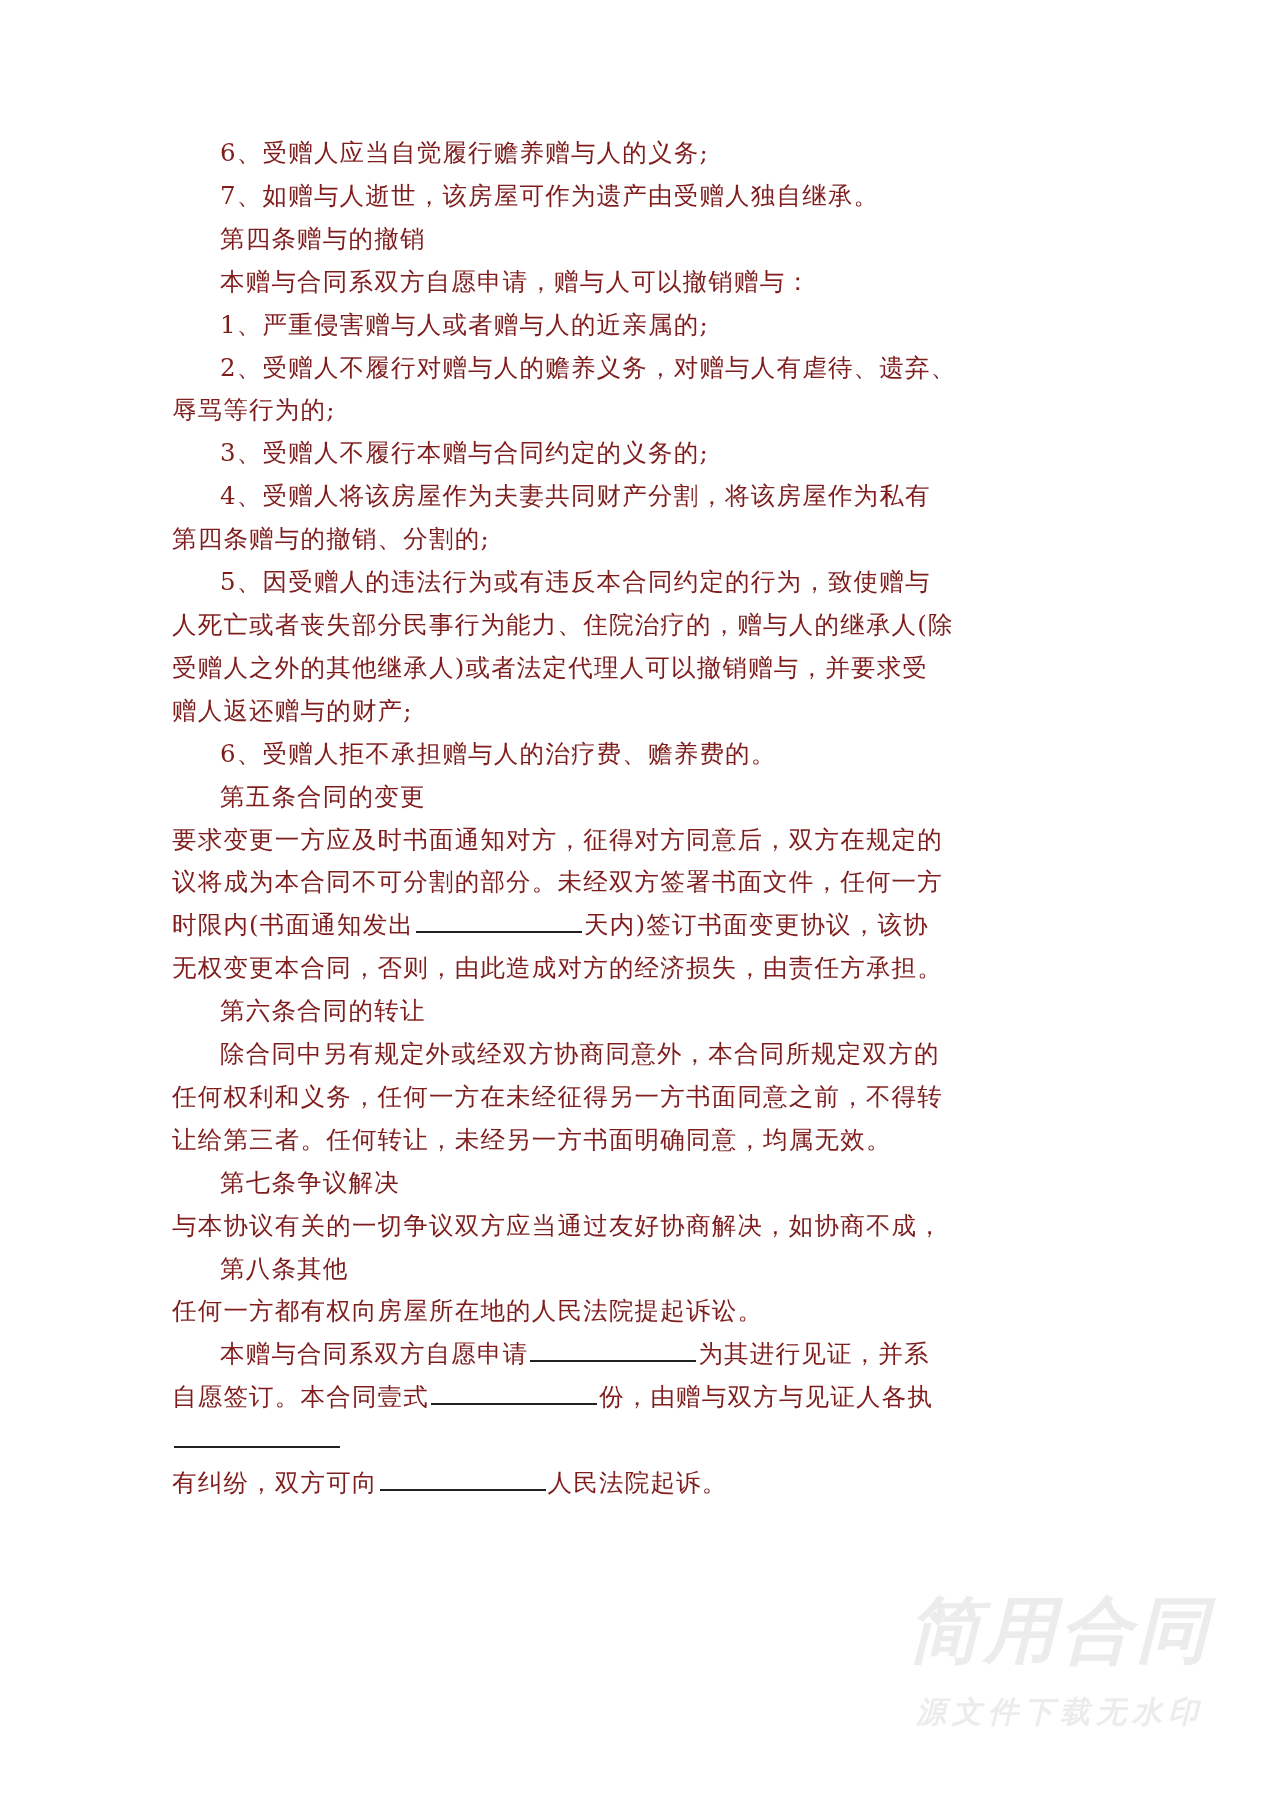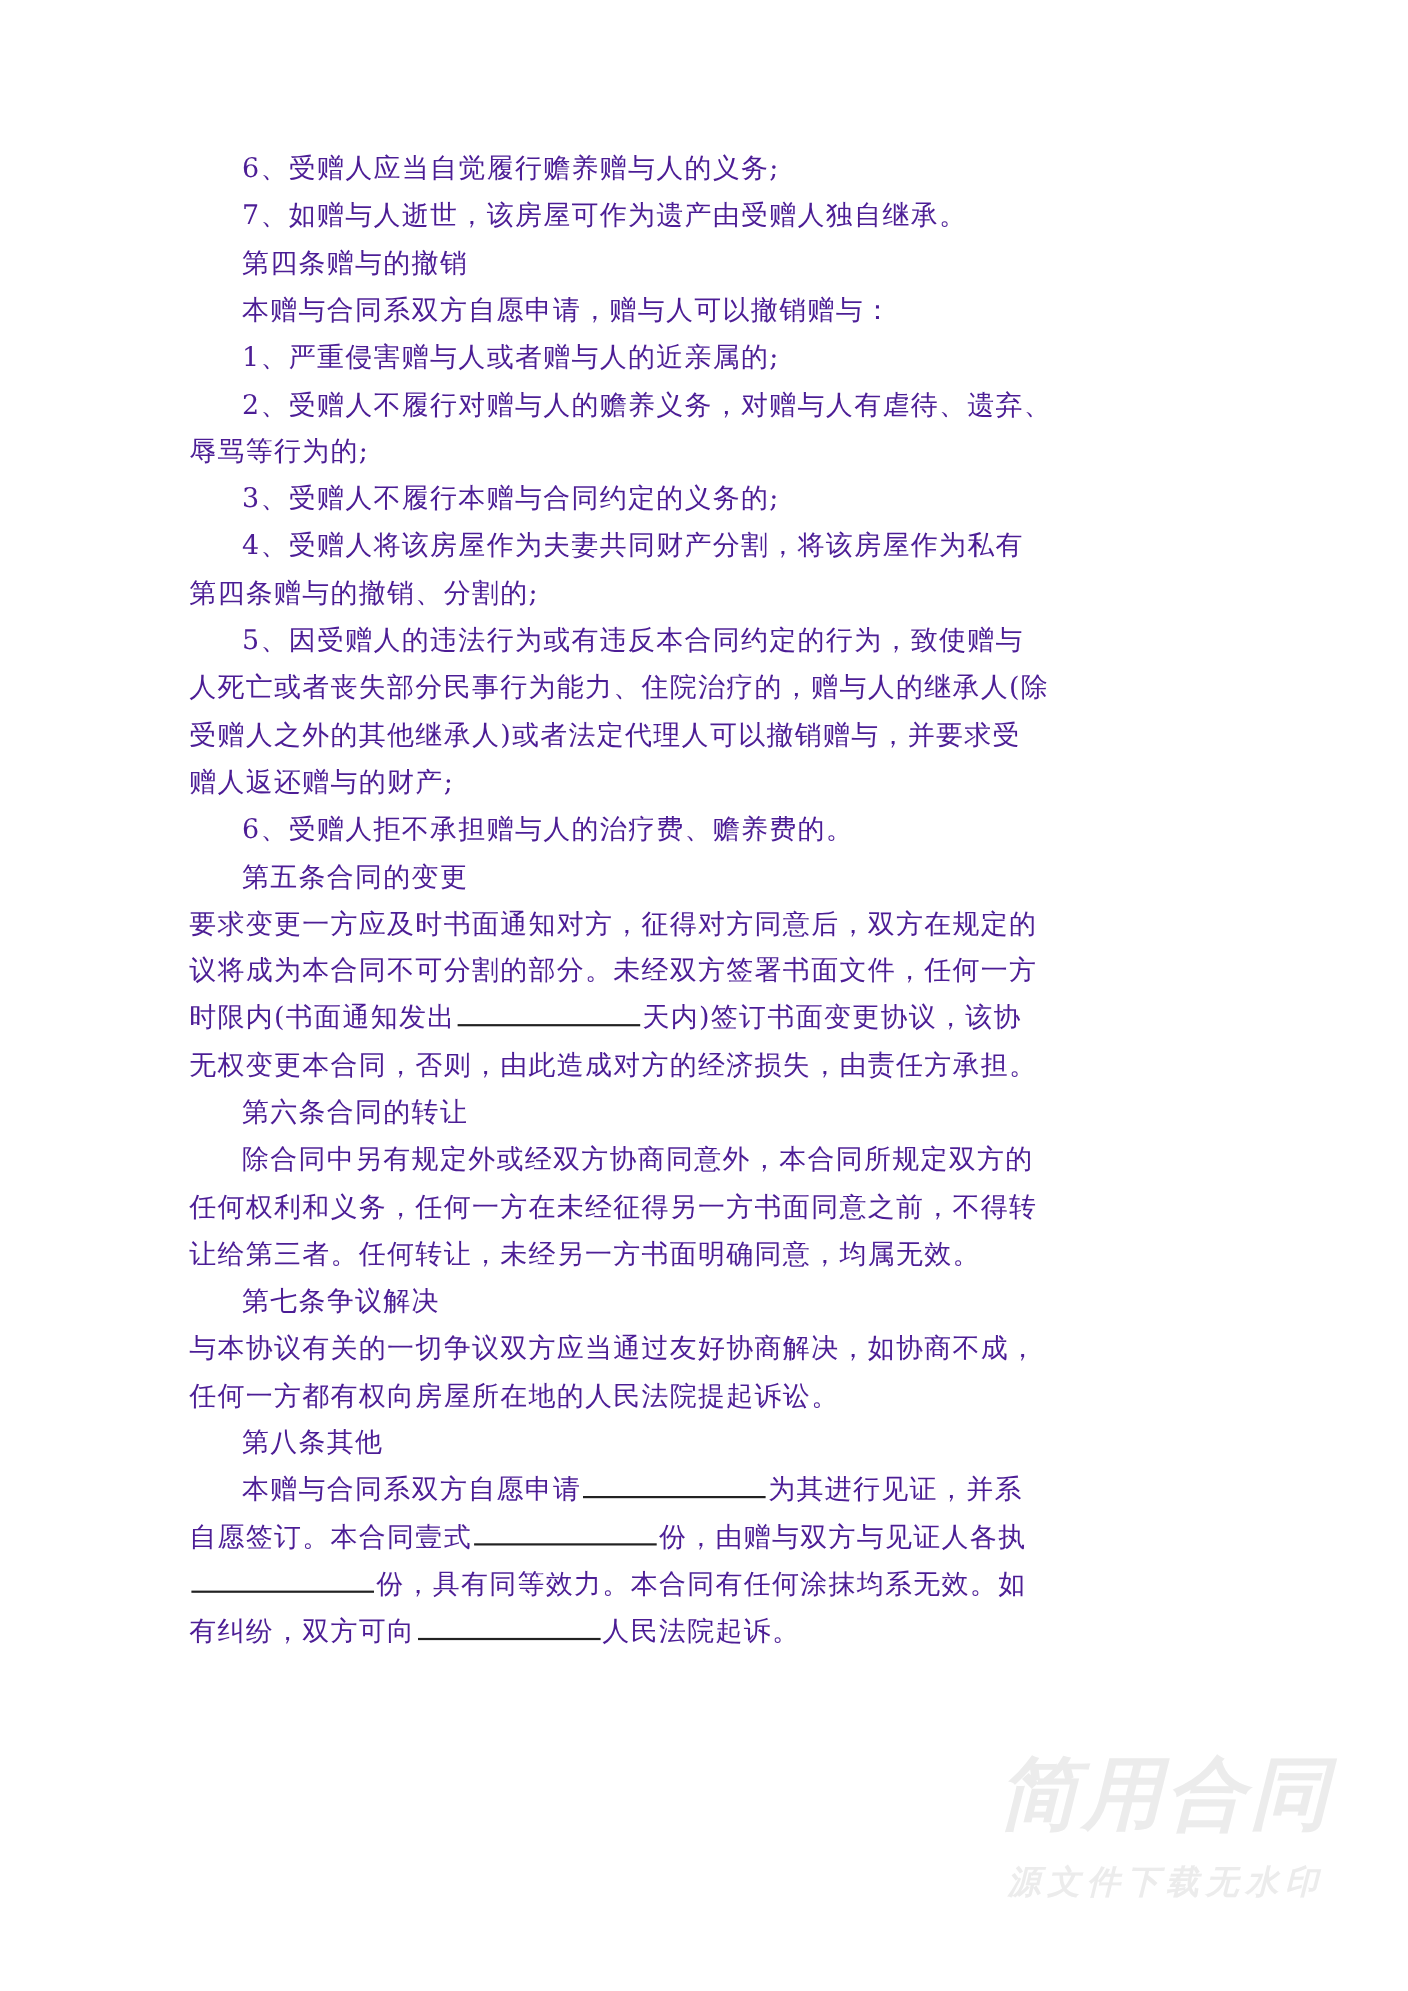--- a/index.html
+++ b/index.html
@@ -3,21 +3,21 @@
   <meta charset="utf-8">
   <style>
     html, body { margin: 0; padding: 0; background: #ffffff; }
     body { width: 1280px; height: 1810px; position: relative; overflow: hidden; }
     .page {
       position: absolute; left: 0; top: 0; width: 1280px; height: 1810px; background: #ffffff;
     }
     .content {
       position: absolute; left: 172px; top: 132px; width: 930px;
       font-family: "DejaVu Serif", "Liberation Serif", serif;
-      font-size: 24.5px; color: #4c1d95;
+      font-size: 24.5px; color: #7f1d1d;
       line-height: 42.9px;
       letter-spacing: 1.2px;
     }
     .line { display: block; white-space: nowrap; }
     .line.indent { padding-left: 48px; }
     .blank { display: inline-block; width: 166px; border-bottom: 2px solid #222; height: 20px; vertical-align: baseline; margin: 0 2px; }
     .watermark {
       position: absolute; left: 880px; top: 1590px; width: 360px; text-align: center;
       font-family: "DejaVu Sans", "Liberation Sans", sans-serif; font-weight: bold; font-style: italic;
       color: #ececec; user-select: none;
@@ -49,24 +49,24 @@
       <div class="line">要求变更一方应及时书面通知对方，征得对方同意后，双方在规定的</div>
       <div class="line">议将成为本合同不可分割的部分。未经双方签署书面文件，任何一方</div>
       <div class="line"><span>时限内(书面通知发出</span><span class="blank"></span><span>天内)签订书面变更协议，该协</span></div>
       <div class="line">无权变更本合同，否则，由此造成对方的经济损失，由责任方承担。</div>
       <div class="line indent">第六条合同的转让</div>
       <div class="line indent">除合同中另有规定外或经双方协商同意外，本合同所规定双方的</div>
       <div class="line">任何权利和义务，任何一方在未经征得另一方书面同意之前，不得转</div>
       <div class="line">让给第三者。任何转让，未经另一方书面明确同意，均属无效。</div>
       <div class="line indent">第七条争议解决</div>
       <div class="line">与本协议有关的一切争议双方应当通过友好协商解决，如协商不成，</div>
+      <div class="line indent">第八条其他</div>
       <div class="line">任何一方都有权向房屋所在地的人民法院提起诉讼。</div>
-      <div class="line indent">第八条其他</div>
       <div class="line indent"><span>本赠与合同系双方自愿申请</span><span class="blank"></span><span>为其进行见证，并系</span></div>
       <div class="line"><span>自愿签订。本合同壹式</span><span class="blank"></span><span>份，由赠与双方与见证人各执</span></div>
-      <div class="line"><span></span><span class="blank"></span><span>份，具有同等效力。本合同有任何涂抹均系无效。如</span></div>
+      <div class="line"><span></span><span class="blank"></span></div>
       <div class="line"><span>有纠纷，双方可向</span><span class="blank"></span><span>人民法院起诉。</span></div>
     </div>
   <div class="watermark">
     <span class="wm-main">简用合同</span>
     <span class="wm-sub">源文件下载无水印</span>
   </div>
 </div>
 
 </body></html>

